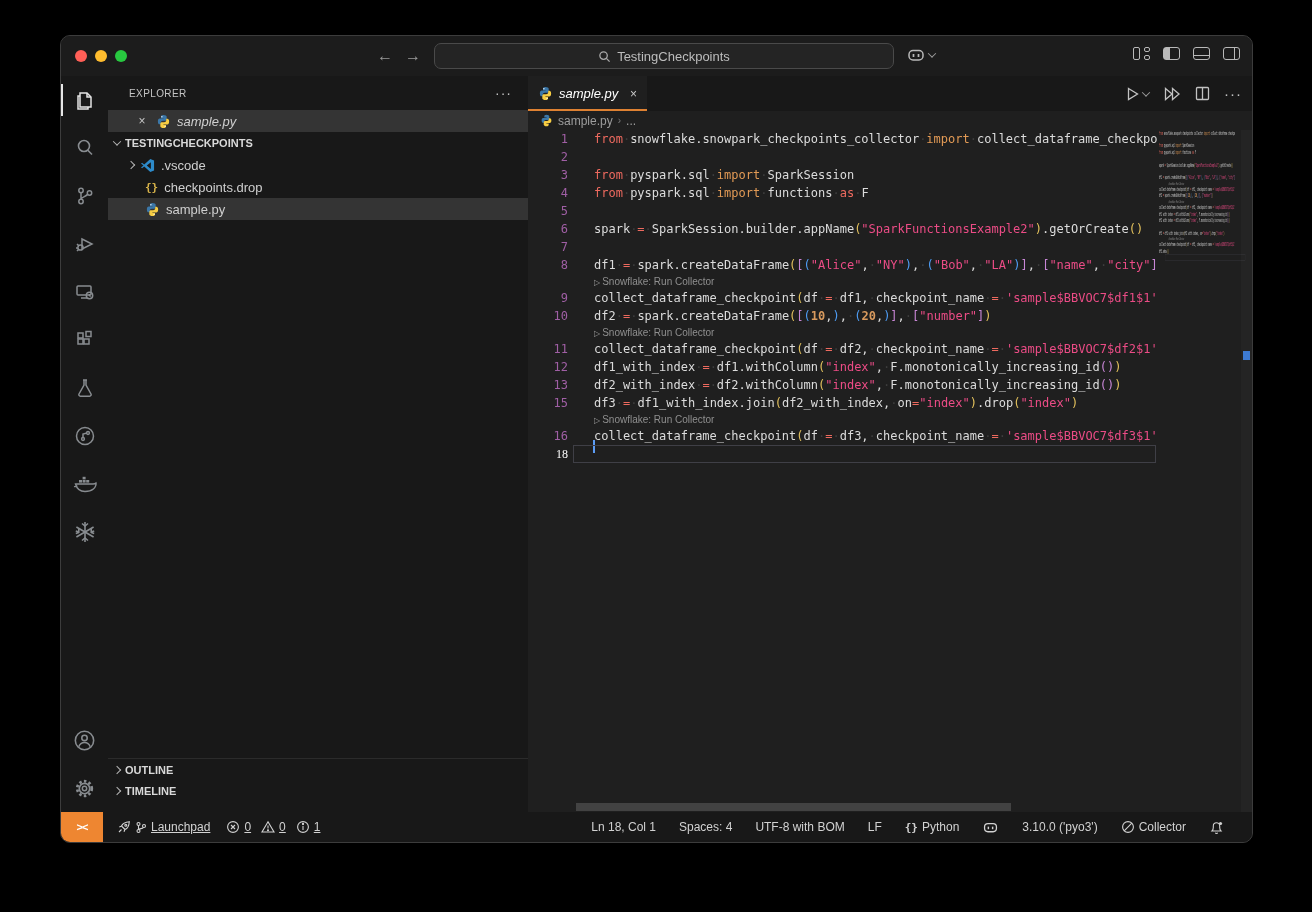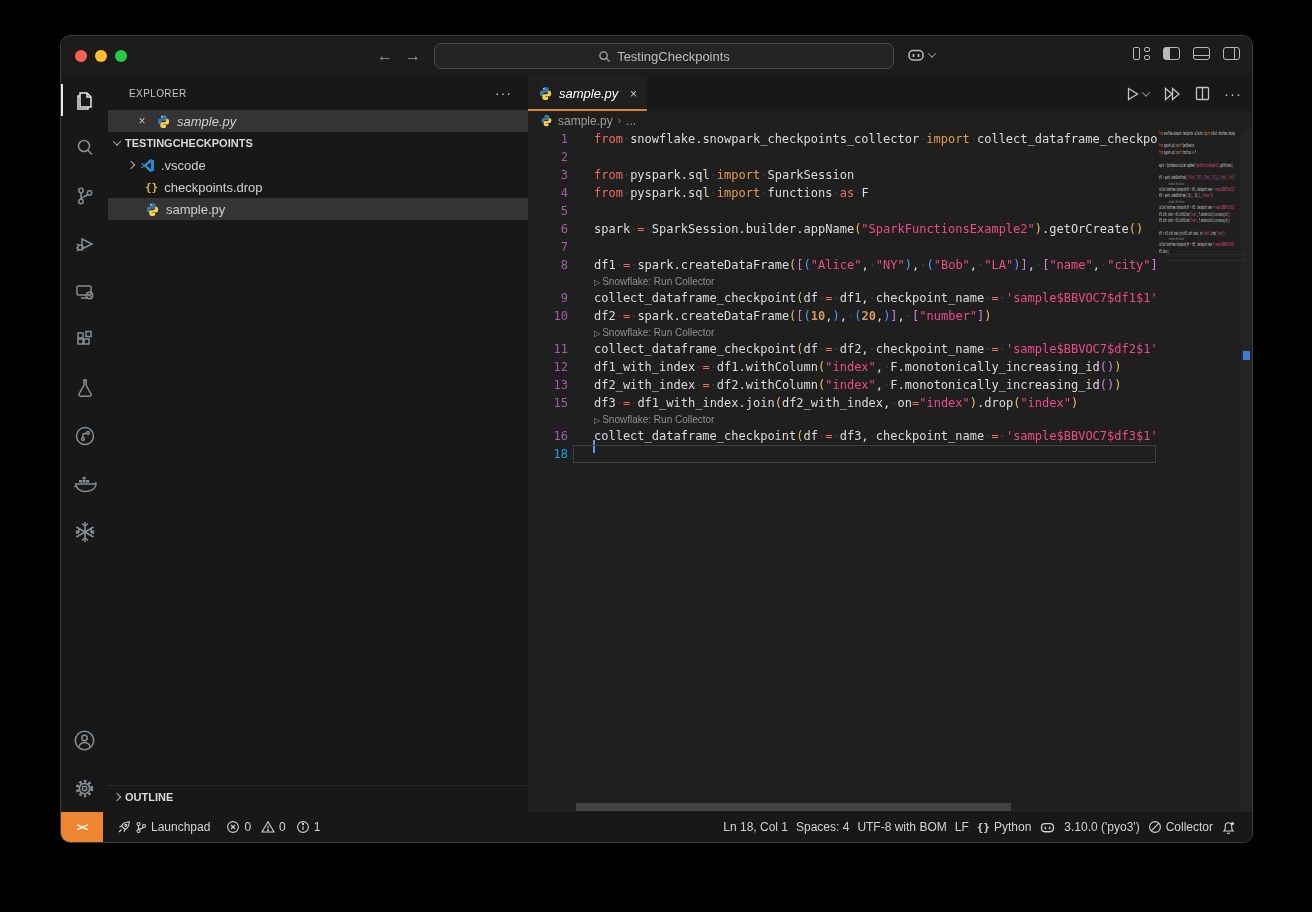--- a/index.html
+++ b/index.html
@@ -48,21 +48,21 @@
   .sec-head { height:22px; display:flex; align-items:center; gap:5px; padding-left:6px;
               font-size:11px; font-weight:bold; color:#d9d9d9; }
   .chev { width:6px; height:6px; border-right:1.4px solid #b5b5b5; border-bottom:1.4px solid #b5b5b5; display:inline-block; }
   .chev.down { transform:rotate(45deg) translate(-1px,-1px); }
   .chev.right { transform:rotate(-45deg); }
   .file-row { height:22px; display:flex; align-items:center; gap:6px; font-size:13px; color:#cfcfcf; }
   .file-row.selected { background:#343434; }
   .row-close { width:16px; text-align:center; color:#c5c5c5; font-size:12px; }
   .italic { font-style:italic; }
   .braces { color:#d8b44a; font-family:"DejaVu Sans Mono", monospace; font-size:11px; font-weight:bold; }
-  .sb-bottom { position:absolute; left:0; right:0; bottom:5px; border-top:1px solid #2b2b2b; }
+  .sb-bottom { position:absolute; left:0; right:0; bottom:11px; border-top:1px solid #2b2b2b; }
 
   
   .editor { flex:1; position:relative; background:#1f1f1f; }
   .tabbar { height:35px; background:#181818; display:flex; position:relative; }
   .tab { width:119px; height:35px; background:#1f1f1f; display:flex; align-items:center; gap:6px;
          padding:0 10px; position:relative; }
   .tab .tab-label { font-size:13px; color:#ffffff; font-style:italic; }
   .tab .tab-close { margin-left:auto; color:#c8c8c8; font-size:12px; }
   .tab::after { content:""; position:absolute; left:0; right:0; bottom:0; height:2px; background:#de8132; }
   .ed-actions { position:absolute; right:10px; top:0; height:35px; display:flex; align-items:center; gap:14px; color:#c2c2c2; }
@@ -70,21 +70,21 @@
                 font-size:12px; color:#9d9d9d; background:#1f1f1f; }
   .bc-sep { color:#7c7c7c; font-size:10px; }
 
   
   .code-area { position:absolute; left:0; right:0; top:54px; bottom:0; overflow:hidden; }
   .code-lines { position:absolute; left:0; top:0; width:629px; overflow:hidden;
                 font-family:"DejaVu Sans Mono","Liberation Mono",monospace; font-size:12px; }
   .row { display:flex; height:18px; line-height:18px; white-space:pre; position:relative; }
   .gut { flex:0 0 40px; text-align:right; color:#a05fa5; user-select:none; }
   .codetxt { margin-left:26px; }
-  .row.current .gut { color:#0ea5e9; }
+  .row.current .gut { color:#ffffff;font-family:Liberation Serif, serif; }
   .row.current::after { content:""; position:absolute; left:45px; right:1px; top:0; bottom:0;
                         border:1px solid #3f3f46; }
   .caret { position:absolute; left:65px; top:-5px; width:2px; height:13px; background:#5c9cf5; }
   .lens { height:15px; line-height:15px; padding-left:66px; font-family:"Liberation Sans",sans-serif;
           font-size:10px; color:#8f8f8f; white-space:pre; }
   .lens .tri { font-size:8px; color:#9a9a9a; margin-right:2px; }
   .tk-tx { color:#dcdcdc; } .tk-kw { color:#ee6a5f; } .tk-im { color:#e29a55; }
   .tk-st { color:#ec4c86; } .tk-nu { color:#d89a5e; font-weight:bold; } .tk-op { color:#ee6a5f; }
   .tk-b1 { color:#e2c05c; } .tk-b2 { color:#c886d6; } .tk-b3 { color:#4f9ef6; }
   .ws { color:#3d3d3d; }
@@ -95,23 +95,23 @@
                    font-family:"DejaVu Sans Mono",monospace; font-size:12px; }
   .vscroll { position:absolute; right:0; top:0; bottom:0; width:11px; background:rgba(255,255,255,0.025); }
   .vscroll .cursor-mark { position:absolute; left:2px; top:221px; width:7px; height:9px; background:#3d7bd4; }
   .hscroll { position:absolute; left:48px; top:673px; width:435px; height:8px; background:#424242; }
 
   
   .statusbar { position:absolute; left:0; right:0; bottom:0; height:30px; background:#181818;
                display:flex; align-items:center; font-size:12px; color:#d2d2d2; }
   .remote { width:42px; height:30px; background:#ee8631; color:#fff; display:flex; align-items:center;
             justify-content:center; font-weight:bold; font-size:11px; letter-spacing:-1px; }
-  .sb-left { display:flex; align-items:flex-start; gap:16px; margin-left:14px; }
+  .sb-left { display:flex; align-items:flex-start; gap:16px; margin-left:14px;text-decoration:underline; }
   .sb-group { display:flex; align-items:center; gap:4px; }
-  .sb-right { margin-left:auto; display:flex; align-items:center; gap:8px; padding-right:16px; }
+  .sb-right { margin-left:auto; display:flex; align-items:center; gap:23px; padding-right:28px; }
   .stat-ic { display:inline-flex; align-items:center; }
   svg { display:block; }
 </style>
 </head>
 <body>
 
 <div id="stage">
   <div class="window">
 
     <div class="titlebar">
@@ -326,20 +326,24 @@
                 <circle cx="9.7" cy="13.1" r=".7" fill="#fff"></circle>
               </svg>
           </span>
           <span>sample.py</span>
         </div>
 
         <div class="sb-bottom">
           <div class="sec-head" style="height:21px">
             <span class="chev right"></span>
             <span>OUTLINE</span>
+          </div>
+          <div class="sec-head" style="height:21px">
+            <span class="chev right"></span>
+            <span>TIMELINE</span>
           </div>
         </div>
       </div>
 
       <div class="editor">
         <div class="tabbar">
           <div class="tab">
             <span>
               <svg width="15" height="15" viewBox="0 0 16 16">
                   <path fill="#3b77a8" d="M7.9 1C5.9 1 5.3 1.9 5.3 2.9v1.5h2.8v.5H3.9C2.8 4.9 2 5.8 2 7.9s.8 3 1.9 3h1.2V9.4c0-1.2 1-2.1 2.1-2.1h2.6c.9 0 1.6-.7 1.6-1.6V2.9C11.4 1.9 9.9 1 7.9 1z"></path>

